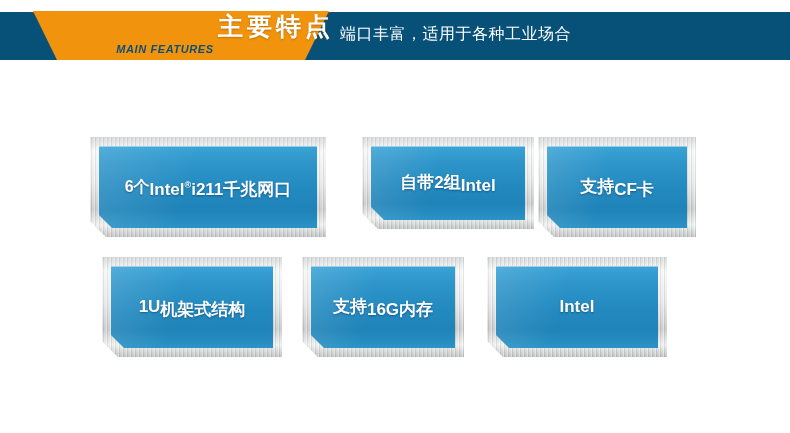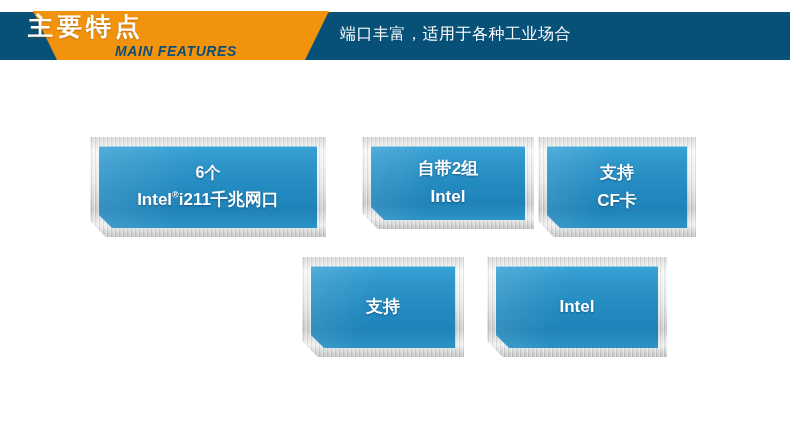--- a/index.html
+++ b/index.html
@@ -29,34 +29,34 @@
     background:#7a4512;
     clip-path:polygon(0 0, 100% 0, 0 100%);
   }
   #banner-orange{
     position:absolute;left:28px;top:11px;width:306px;height:49px;
     background:#f2930d;
     clip-path:polygon(5px 0, 301px 0, 277px 49px, 29px 49px);
   }
   #banner-title{
     position:absolute;left:28px;top:10px;width:306px;
-    text-align:left;
+    text-align:right;
     color:#ffffff;
     font-size:25px;
     font-weight:bold;
     letter-spacing:4px;
     line-height:32px;
     text-shadow:0 1px 2px rgba(120,70,10,.45);
     white-space:nowrap;
   }
   #banner-subtitle{
-    position:absolute;left:23px;top:43px;width:306px;
+    position:absolute;left:12px;top:43px;width:306px;
     text-align:center;
     color:#0d4f76;
-    font-size:14px;
+    font-size:11px;
     font-weight:bold;
     font-style:italic;
     letter-spacing:.6px;
     white-space:nowrap;
   }
   #header-caption{
     position:absolute;left:340px;top:24px;
     color:#ffffff;
     font-size:16px;
     letter-spacing:.5px;
@@ -88,21 +88,21 @@
     background:
       linear-gradient(180deg,
         #39a3d6 0%,
         #2e95c9 22%,
         #2289bf 55%,
         #1f83b8 78%,
         #2b93c6 100%);
     clip-path:polygon(0 0,100% 0,100% 100%,13px 100%,0 calc(100% - 13px));
     box-shadow:inset 0 1px 0 rgba(255,255,255,.45);
     display:flex;
-    flex-direction:column;
+    flex-direction:row;
     align-items:center;
     justify-content:center;
   }
   .card-sheen{
     position:absolute;left:0;top:0;width:100%;height:100%;
     background:linear-gradient(105deg,rgba(255,255,255,.13) 0%,rgba(255,255,255,0) 42%);
     pointer-events:none;
   }
   .card-line{
     position:relative;
@@ -160,26 +160,35 @@
 
   <div class="feature-card card-3" style="left:538px;top:65px;width:158px;height:100px;">
     <div class="card-frame"></div>
     <div class="card-inner">
       <div class="card-sheen"></div>
       <div class="card-line line-1">支持</div>
       <div class="card-line line-2">CF卡</div>
     </div>
   </div>
 
+  <div class="feature-card card-4" style="left:102px;top:185px;width:180px;height:100px;">
+    <div class="card-frame"></div>
+    <div class="card-inner">
+      <div class="card-sheen"></div>
+      <div class="card-line line-1">1U</div>
+      <div class="card-line line-2">机架式结构</div>
+    </div>
+  </div>
 
   <div class="feature-card card-5" style="left:302px;top:185px;width:162px;height:100px;">
     <div class="card-frame"></div>
     <div class="card-inner">
       <div class="card-sheen"></div>
       <div class="card-line line-1">支持</div>
+      <div class="card-line line-2">16G内存</div>
     </div>
   </div>
 
   <div class="feature-card card-6" style="left:487px;top:185px;width:180px;height:100px;">
     <div class="card-frame"></div>
     <div class="card-inner">
       <div class="card-sheen"></div>
       <div class="card-line line-1">Intel</div>
     </div>
   </div>

